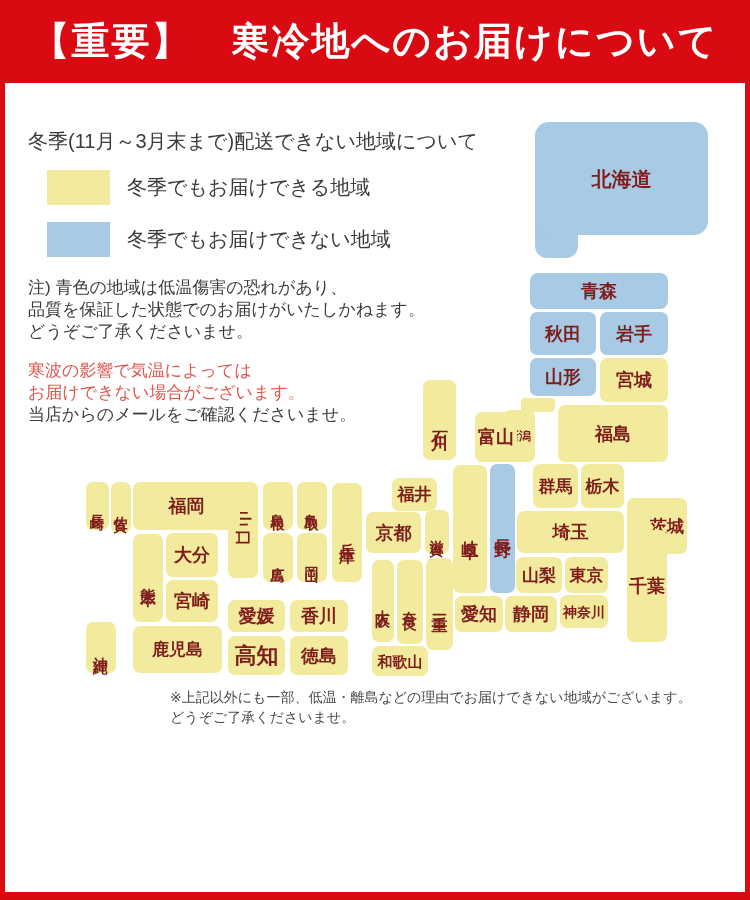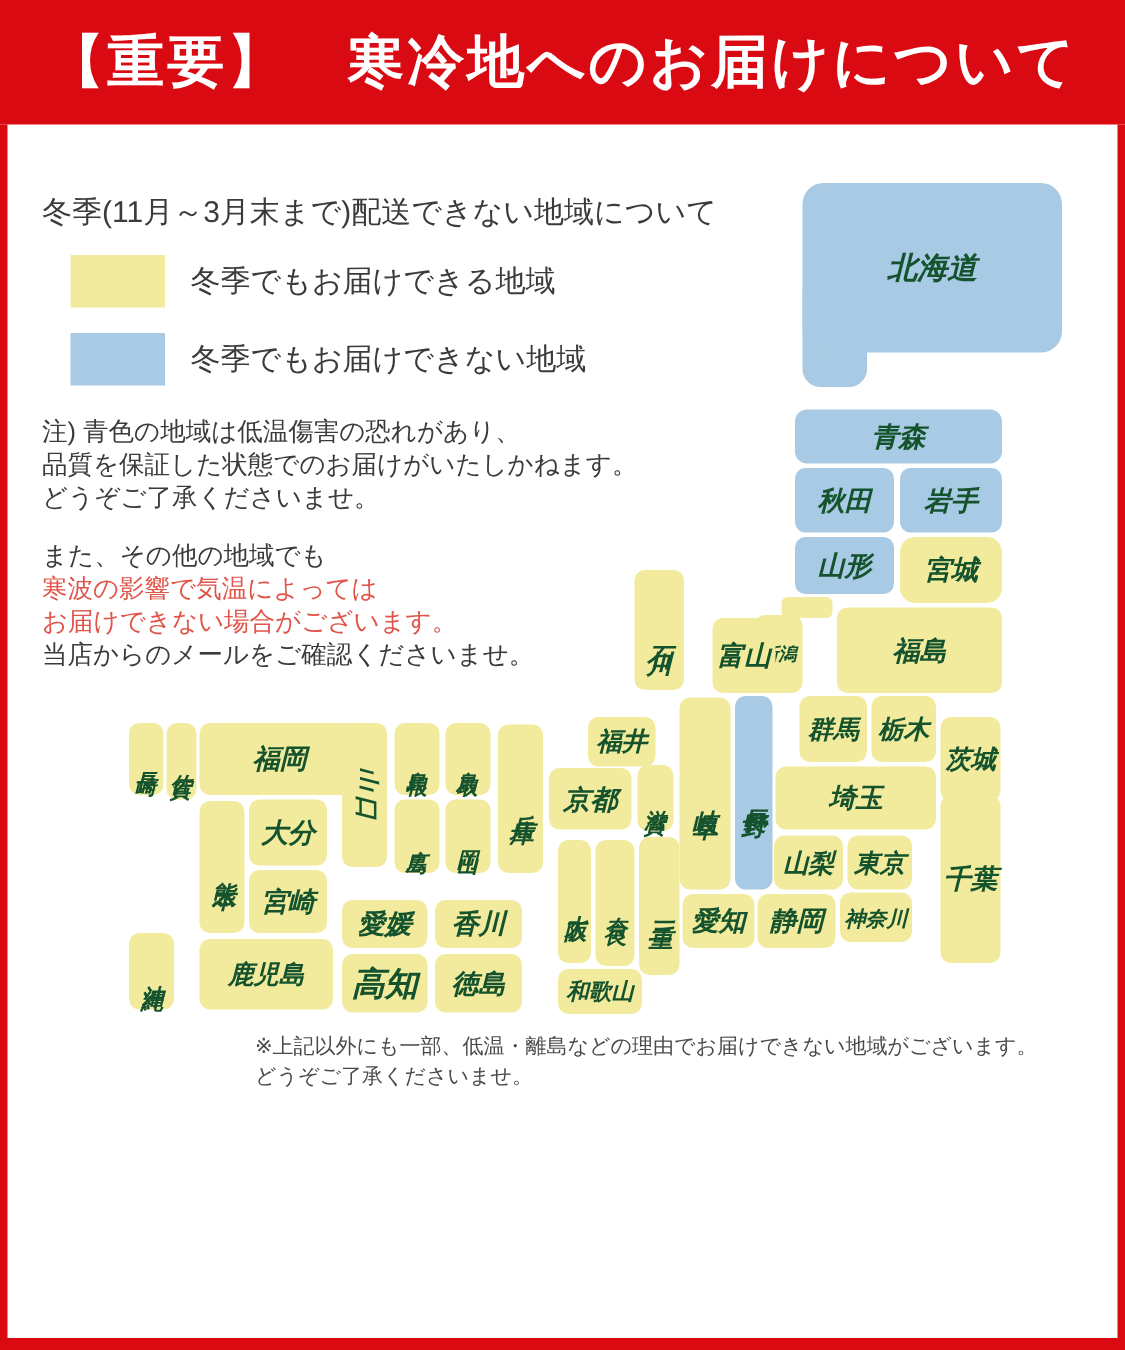--- a/index.html
+++ b/index.html
@@ -21,21 +21,21 @@
   .legend-row.r2{top:222px;}
   .swatch{width:63px;height:35px;display:inline-block;}
   .legend-label{margin-left:17px;font-size:20px;color:#3b3b3b;white-space:nowrap;}
   .note-block{position:absolute;left:28px;font-size:17px;line-height:22px;color:#3b3b3b;white-space:nowrap;}
   .note1{top:277px;}
   .note2{top:360px;}
   .red-line{color:var(--red-light);}
   .map{position:absolute;left:0;top:0;width:750px;height:900px;}
   .pref{
     position:absolute;display:flex;align-items:center;justify-content:center;
-    border-radius:7px;font-weight:bold;color:#14532d;line-height:1;white-space:nowrap;font-style:italic;
+    border-radius:7px;font-weight:bold;color:#7f1d1d;line-height:1;white-space:nowrap;
   }
   .pref.yellow{background:var(--yellow);}
   .pref.blue{background:var(--blue);}
   .pref.vert{writing-mode:vertical-rl;text-orientation:upright;letter-spacing:3px;}
   .pref.sideways{writing-mode:vertical-rl;text-orientation:sideways;letter-spacing:3px;}
   .footnote{position:absolute;left:170px;top:687px;font-size:14px;line-height:20px;color:#4a4a4a;white-space:nowrap;}
   .closing{position:absolute;left:38px;top:752px;font-size:19px;line-height:25px;color:#3b3b3b;white-space:nowrap;}
   .red-strong{color:var(--red-strong);font-weight:bold;}
 </style>
 </head>
@@ -59,47 +59,46 @@
     <span class="legend-label">冬季でもお届けできない地域</span>
   </div>
 
   <div class="note-block note1">
     <div>注) 青色の地域は低温傷害の恐れがあり、</div>
     <div>品質を保証した状態でのお届けがいたしかねます。</div>
     <div>どうぞご了承くださいませ。</div>
   </div>
 
   <div class="note-block note2">
-    <div>また、その他の地域でも</div>
     <div class="red-line">寒波の影響で気温によっては</div>
     <div class="red-line">お届けできない場合がございます。</div>
     <div>当店からのメールをご確認くださいませ。</div>
   </div>
 
   <div class="map" id="japan-map">
       <div class="pref blue" style="left: 535px; top: 182px; width: 43px; height: 76px; border-radius: 12px;"></div>
       <div class="pref blue" style="left: 535px; top: 122px; width: 173px; height: 113px; border-radius: 14px; font-size: 20px;">北海道</div>
       <div class="pref blue" style="left: 530px; top: 273px; width: 138px; height: 36px; border-radius: 8px; font-size: 18px;">青森</div>
       <div class="pref blue" style="left: 530px; top: 312px; width: 66px; height: 43px; font-size: 18px;">秋田</div>
       <div class="pref blue" style="left: 600px; top: 312px; width: 68px; height: 43px; font-size: 18px;">岩手</div>
       <div class="pref blue" style="left: 530px; top: 358px; width: 66px; height: 38px; font-size: 18px;">山形</div>
-      <div class="pref yellow" style="left: 600px; top: 358px; width: 68px; height: 44px; font-size: 18px; border-radius: 10px;">宮城</div>
+      <div class="pref yellow" style="left: 600px; top: 358px; width: 68px; height: 44px; font-size: 18px;">宮城</div>
       <div class="pref yellow" style="left: 558px; top: 405px; width: 110px; height: 57px; font-size: 18px;">福島</div>
       <div class="pref yellow" style="left: 521px; top: 398px; width: 34px; height: 14px; border-radius: 4px;"></div>
       <div class="pref yellow" style="left: 503px; top: 410px; width: 32px; height: 52px; font-size: 12px;">新潟</div>
       <div class="pref yellow" style="left: 459px; top: 412px; width: 42px; height: 50px; font-size: 18px; margin-left: 16px;">富山</div>
       <div class="pref yellow vert" style="left: 423px; top: 380px; width: 33px; height: 80px; font-size: 17px;">石川</div>
       <div class="pref yellow" style="left: 392px; top: 478px; width: 45px; height: 33px; font-size: 17px;">福井</div>
       <div class="pref yellow" style="left: 366px; top: 512px; width: 55px; height: 41px; font-size: 18px;">京都</div>
       <div class="pref yellow vert" style="left: 425px; top: 510px; width: 24px; height: 44px; font-size: 14px;">滋賀</div>
       <div class="pref yellow vert" style="left: 453px; top: 465px; width: 34px; height: 128px; font-size: 17px;">岐阜</div>
       <div class="pref blue vert" style="left: 490px; top: 464px; width: 25px; height: 129px; font-size: 17px;">長野</div>
       <div class="pref yellow" style="left: 533px; top: 464px; width: 45px; height: 44px; font-size: 17px;">群馬</div>
       <div class="pref yellow" style="left: 581px; top: 464px; width: 43px; height: 44px; font-size: 17px;">栃木</div>
-      <div class="pref yellow" style="left: 627px; top: 478px; width: 40px; height: 56px; font-size: 17px;">茨城</div>
+      <div class="pref yellow" style="left: 627px; top: 498px; width: 40px; height: 56px; font-size: 17px; padding-left: 20px;">茨城</div>
       <div class="pref yellow" style="left: 517px; top: 511px; width: 107px; height: 42px; font-size: 18px;">埼玉</div>
       <div class="pref yellow" style="left: 627px; top: 530px; width: 40px; height: 112px; font-size: 18px;">千葉</div>
       <div class="pref yellow" style="left: 516px; top: 557px; width: 46px; height: 36px; font-size: 17px;">山梨</div>
       <div class="pref yellow" style="left: 565px; top: 557px; width: 43px; height: 36px; font-size: 17px;">東京</div>
       <div class="pref yellow" style="left: 560px; top: 595px; width: 48px; height: 33px; font-size: 14px;">神奈川</div>
       <div class="pref yellow" style="left: 505px; top: 596px; width: 52px; height: 36px; font-size: 18px;">静岡</div>
       <div class="pref yellow" style="left: 455px; top: 596px; width: 48px; height: 36px; font-size: 18px;">愛知</div>
       <div class="pref yellow vert" style="left: 426px; top: 558px; width: 27px; height: 92px; font-size: 16px;">三重</div>
       <div class="pref yellow vert" style="left: 397px; top: 560px; width: 26px; height: 84px; font-size: 15px;">奈良</div>
       <div class="pref yellow vert" style="left: 372px; top: 560px; width: 22px; height: 82px; font-size: 15px;">大阪</div>

